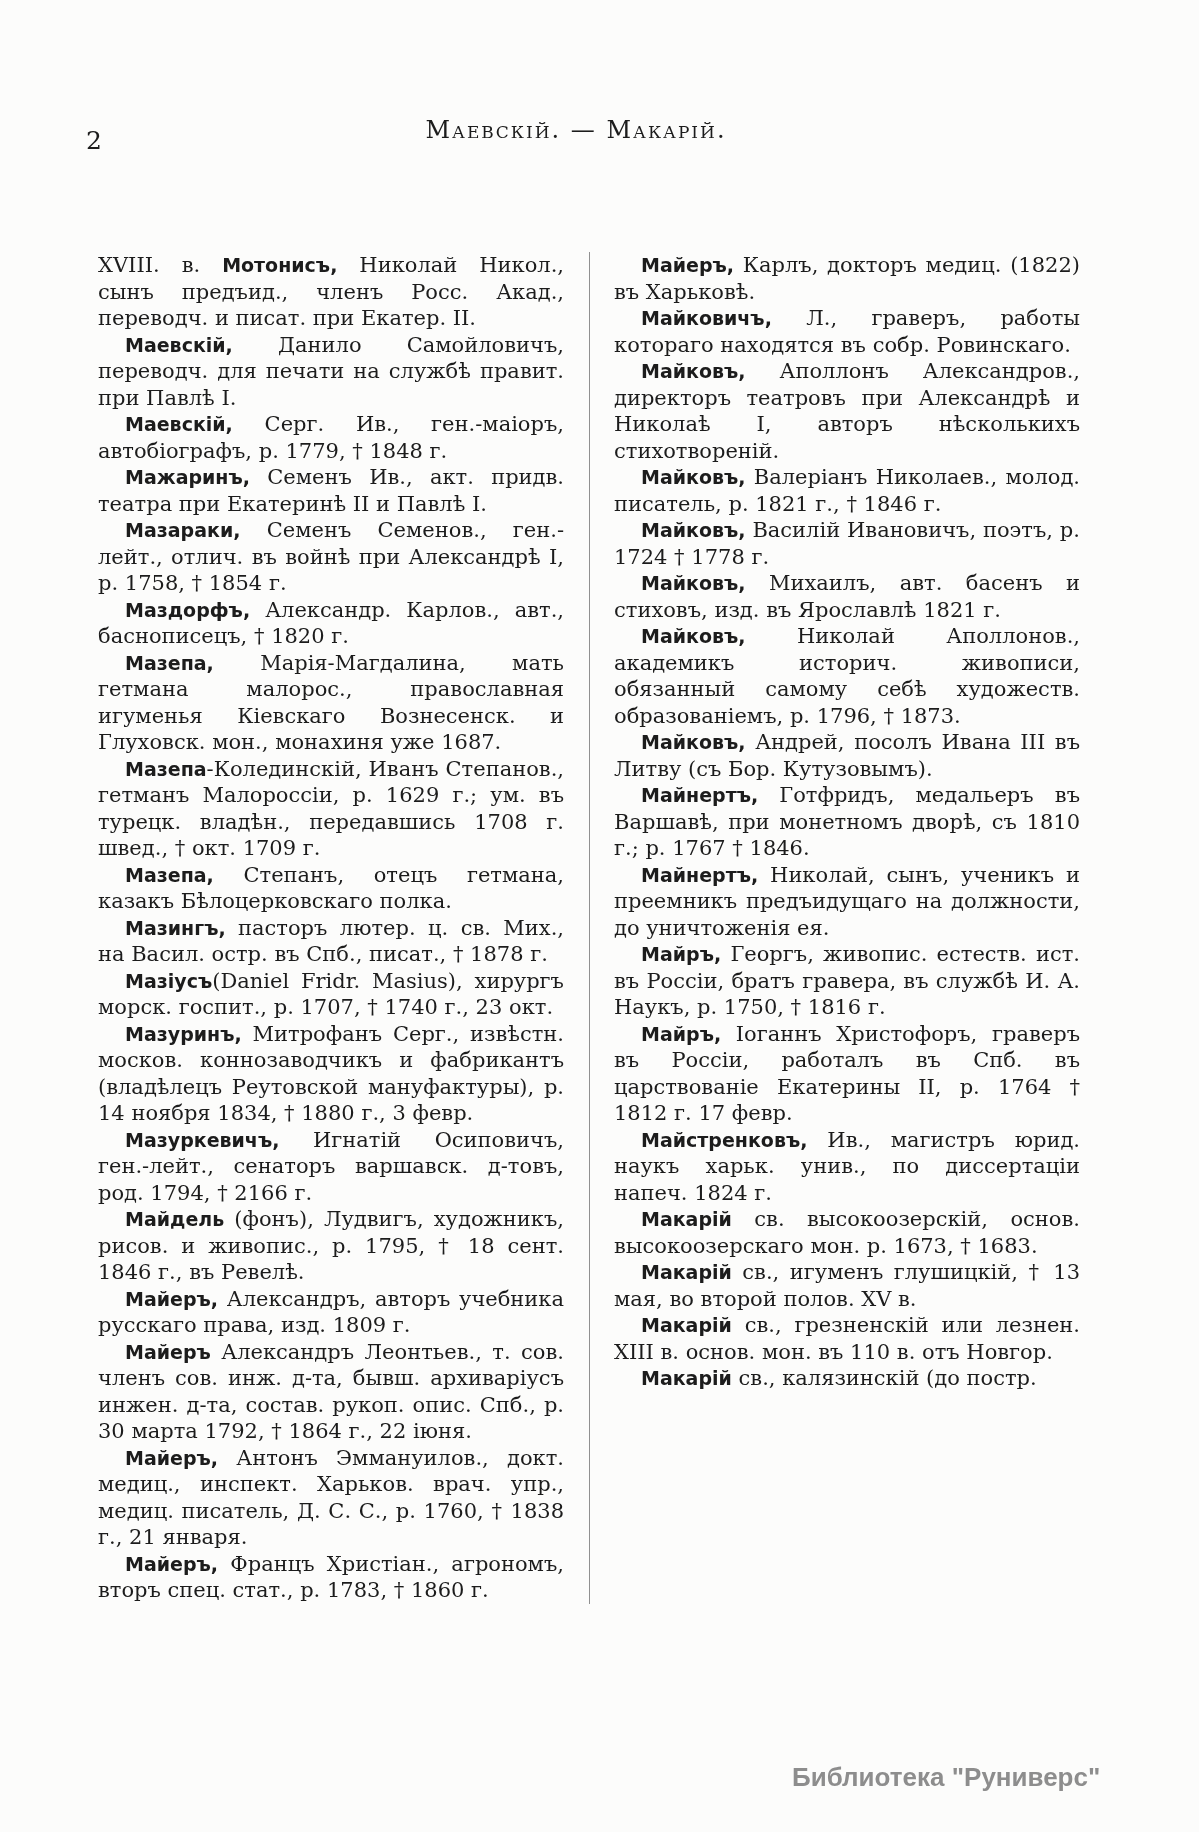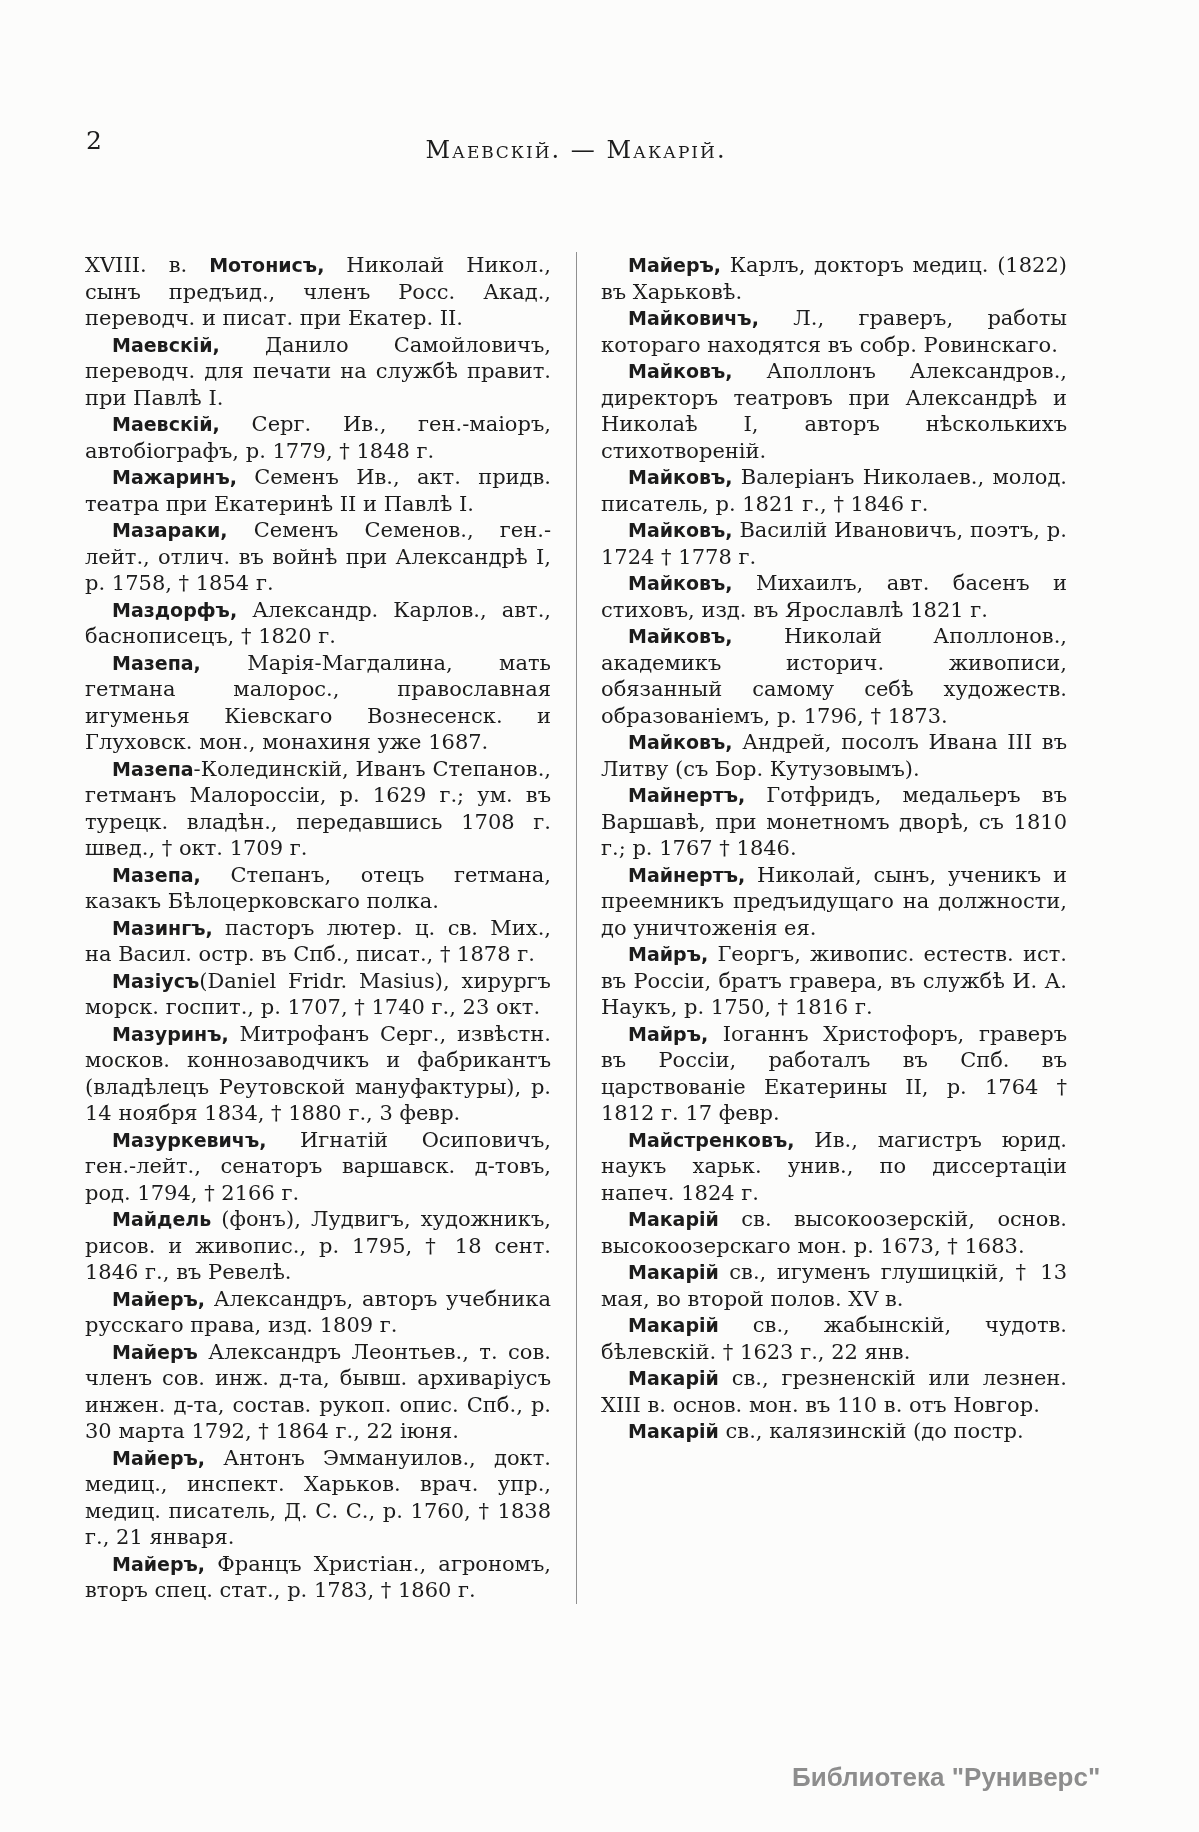--- a/index.html
+++ b/index.html
@@ -8,28 +8,28 @@
     background:#fcfcfb;
     font-family:"DejaVu Serif", serif;
     color:#1c1c1c;
     overflow:hidden;
   }
   .page-number {
     position:absolute; left:86px; top:126px;
     font-size:25px;
   }
   .running-head {
-    position:absolute; left:85px; top:136px; width:982px;
+    position:absolute; left:85px; top:116px; width:982px;
     text-align:center;
     font-variant:small-caps;
     font-size:24px;
     letter-spacing:2px;
   }
   .content {
-    position:absolute; left:85px; top:252px; width:982px;
+    position:absolute; left:98px; top:252px; width:982px;
     display:flex; justify-content:space-between; align-items:stretch;
   }
   .col {
     width:466px;
     font-size:21px;
     line-height:26.5px;
     text-align:justify;
   }
   .divider {
     width:0; border-left:1px solid #909090;
@@ -87,19 +87,18 @@
       <p class="entry"><b class="hw">Майковъ,</b><span> Михаилъ, авт. басенъ и стиховъ, изд. въ Ярославлѣ 1821 г.</span></p>
       <p class="entry"><b class="hw">Майковъ,</b><span> Николай Аполлонов., академикъ историч. живописи, обязанный самому себѣ художеств. образованіемъ, р. 1796, † 1873.</span></p>
       <p class="entry"><b class="hw">Майковъ,</b><span> Андрей, посолъ Ивана III въ Литву (съ Бор. Кутузовымъ).</span></p>
       <p class="entry"><b class="hw">Майнертъ,</b><span> Готфридъ, медальеръ въ Варшавѣ, при монетномъ дворѣ, съ 1810 г.; р. 1767 † 1846.</span></p>
       <p class="entry"><b class="hw">Майнертъ,</b><span> Николай, сынъ, ученикъ и преемникъ предъидущаго на должности, до уничтоженія ея.</span></p>
       <p class="entry"><b class="hw">Майръ,</b><span> Георгъ, живопис. естеств. ист. въ Россіи, братъ гравера, въ службѣ И. А. Наукъ, р. 1750, † 1816 г.</span></p>
       <p class="entry"><b class="hw">Майръ,</b><span> Іоганнъ Христофоръ, граверъ въ Россіи, работалъ въ Спб. въ царствованіе Екатерины II, р. 1764 † 1812 г. 17 февр.</span></p>
       <p class="entry"><b class="hw">Майстренковъ,</b><span> Ив., магистръ юрид. наукъ харьк. унив., по диссертаціи напеч. 1824 г.</span></p>
       <p class="entry"><b class="hw">Макарій</b><span> св. высокоозерскій, основ. высокоозерскаго мон. р. 1673, † 1683.</span></p>
       <p class="entry"><b class="hw">Макарій</b><span> св., игуменъ глушицкій, † 13 мая, во второй полов. XV в.</span></p>
-      <p class="entry"><b class="hw">Макарій</b><span> св., жабынскій, чудотв. бѣлевскій. † 1623 г., 22 янв.</span></p>
       <p class="entry"><b class="hw">Макарій</b><span> св., грезненскій или лезнен. XIII в. основ. мон. въ 110 в. отъ Новгор.</span></p>
       <p class="entry"><b class="hw">Макарій</b><span> св., калязинскій (до постр.</span></p>
     </div>
 </div>
 
 <div class="watermark">Библиотека "Руниверс"</div>
 
 </body></html>

